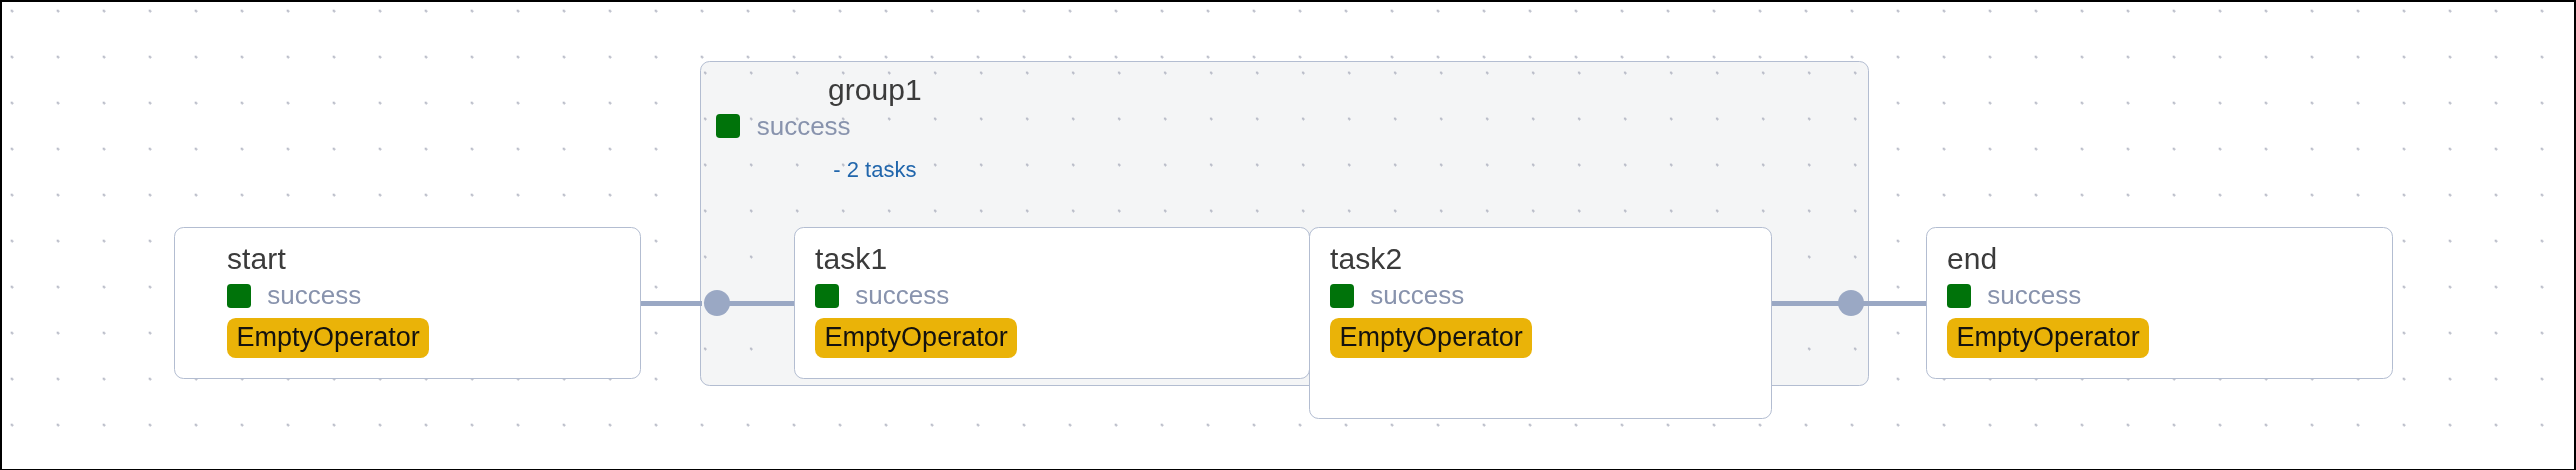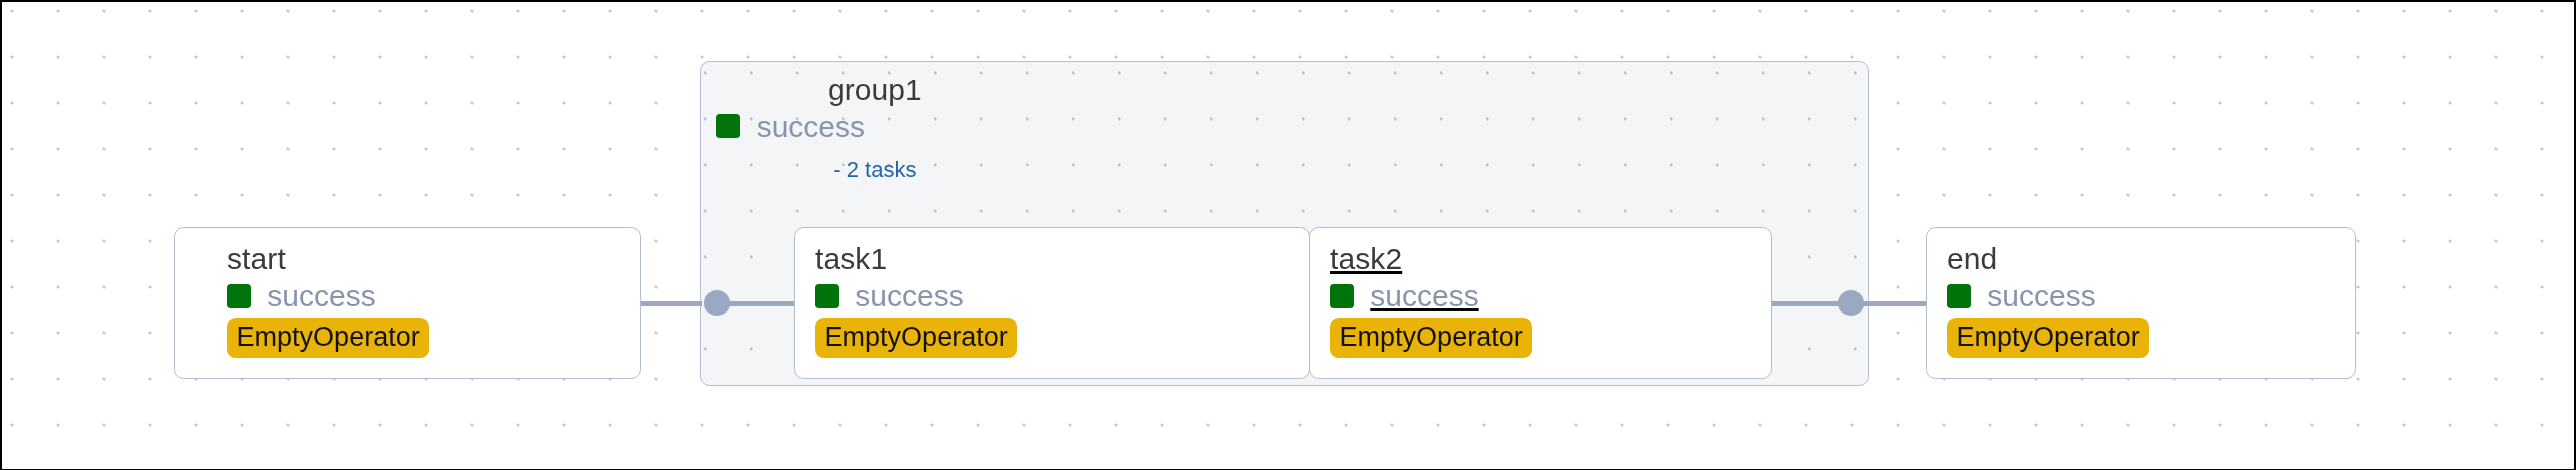--- a/index.html
+++ b/index.html
@@ -101,43 +101,43 @@
     margin-top: 1.9px;
   }
   .status-square {
     width: 24px;
     height: 24px;
     border-radius: 3.8px;
     background: #00730a;
     flex: 0 0 auto;
   }
   .status-text {
-    font-size: 30px;
+    font-size: 26px;
     color: #8893ad;
     line-height: 31px;
     margin-left: 16.3px;
     white-space: nowrap;
   }
   .operator-badge {
     display: inline-block;
     margin-top: 4.8px;
     padding: 2.9px 9.6px 4.8px 9.6px;
     border-radius: 8.7px;
     background: #eab308;
     color: #14120f;
     font-size: 27px;
     line-height: 32px;
     white-space: nowrap;
   }
 
   
   #node-start { left: 172px;  top: 225px; width: 467px; height: 152px; padding-left: 32px; }
   #node-task1 { left: 792px;  top: 225px; width: 516px; height: 152px; }
-  #node-task2 { left: 1307px; top: 225px; width: 463px; height: 152px; text-decoration: underline; }
-  #node-end   { left: 1924px; top: 225px; width: 430px; height: 152px; }
+  #node-task2 { left: 1307px; top: 225px; width: 463px; height: 192px; }
+  #node-end   { left: 1924px; top: 225px; width: 467px; height: 152px; }
 
   
   .edge-line {
     position: absolute;
     height: 4.8px;
     background: #9aa8c4;
   }
   #edge-start-group { left: 637px;  top: 299px; width: 63px; }
   #edge-group-task1 { left: 716px;  top: 299px; width: 77px; }
   #edge-task1-task2 { left: 1254px; top: 299px; width: 54px; }

